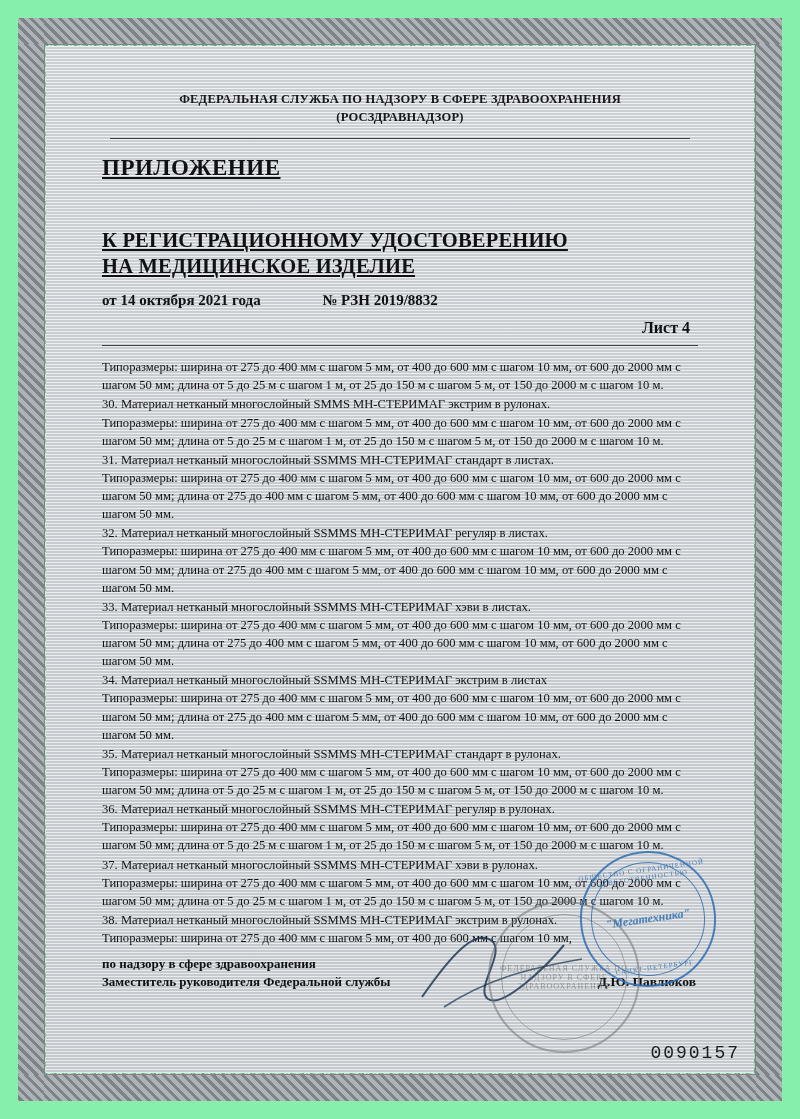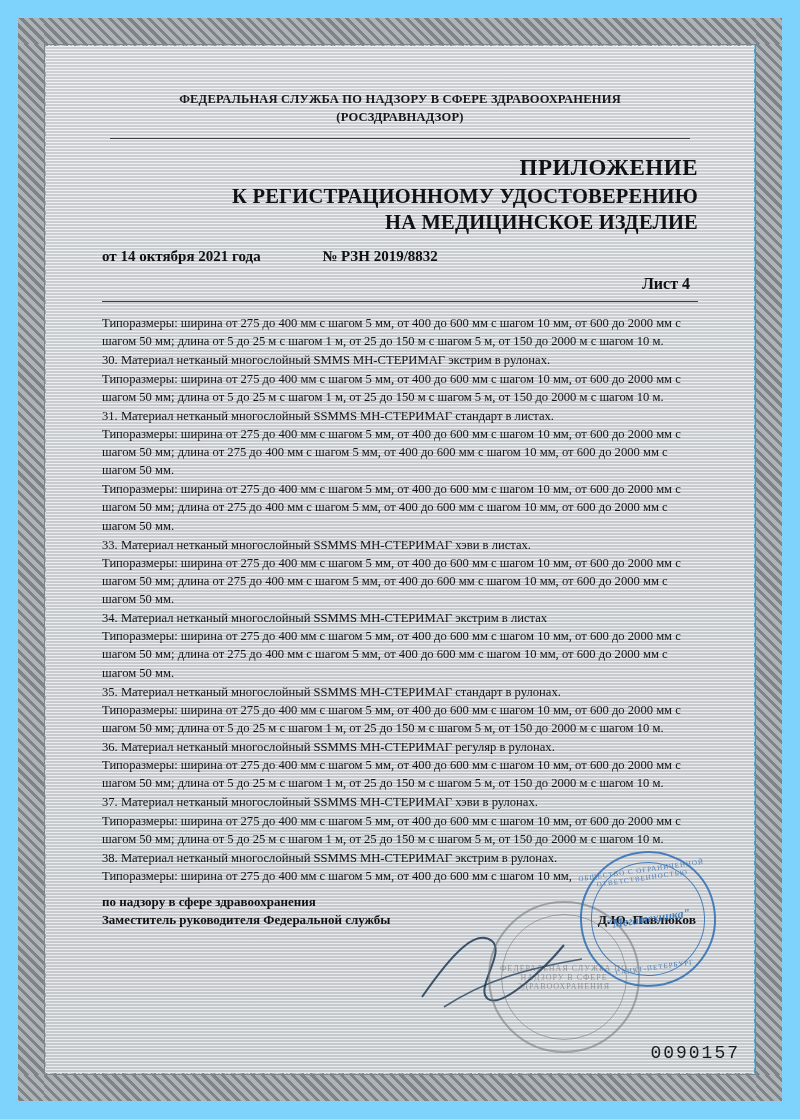--- a/index.html
+++ b/index.html
@@ -7,21 +7,21 @@
     padding: 0;
     background: #ffffff;
   }
   body {
     font-family: "Liberation Serif", serif;
   }
   .page {
     position: relative;
     width: 800px;
     height: 1119px;
-    background: #7dd3fc;
+    background: #86efac;
     overflow: hidden;
   }
   
   .border-frame {
     position: absolute;
     left: 18px;
     top: 18px;
     right: 18px;
     bottom: 18px;
     border: 26px solid #9aa0a6;
@@ -67,27 +67,28 @@
     color: #16181a;
     line-height: 1.45;
     font-weight: 600;
   }
   .rule {
     height: 1px;
     background: #3b3f43;
     margin: 12px 8px 14px 8px;
   }
   .title {
-    text-align: right;
+    text-align: left;
     font-weight: bold;
     color: #0f1113;
     line-height: 1.28;
+    text-decoration: underline;
   }
   .title .l1 { font-size: 23px; letter-spacing: 0.5px; }
-  .title .l2 { font-size: 20.5px; letter-spacing: 0.2px; }
+  .title .l2 { font-size: 20.5px; letter-spacing: 0.2px; margin-top: 44px; }
   .title .l3 { font-size: 20.5px; letter-spacing: 0.2px; }
   .docline {
     margin-top: 13px;
     text-align: left;
     font-size: 15px;
     font-weight: bold;
     color: #0f1113;
   }
   .docline .gap { display: inline-block; width: 54px; }
   .sheet {
@@ -255,20 +256,21 @@
       </div>
       <div class="item">
         <div class="head">30. Материал нетканый многослойный SMMS МН-СТЕРИМАГ экстрим в рулонах.</div>
         <div class="det">Типоразмеры: ширина от 275 до 400 мм с шагом 5 мм, от 400 до 600 мм с шагом 10 мм, от 600 до 2000 мм с шагом 50 мм; длина от 5 до 25 м с шагом 1 м, от 25 до 150 м с шагом 5 м, от 150 до 2000 м с шагом 10 м.</div>
       </div>
       <div class="item">
         <div class="head">31. Материал нетканый многослойный SSMMS МН-СТЕРИМАГ стандарт в листах.</div>
         <div class="det">Типоразмеры: ширина от 275 до 400 мм с шагом 5 мм, от 400 до 600 мм с шагом 10 мм, от 600 до 2000 мм с шагом 50 мм; длина от 275 до 400 мм с шагом 5 мм, от 400 до 600 мм с шагом 10 мм, от 600 до 2000 мм с шагом 50 мм.</div>
       </div>
       <div class="item">
+        <div class="head">32. Материал нетканый многослойный SSMMS МН-СТЕРИМАГ регуляр в листах.</div>
         <div class="det">Типоразмеры: ширина от 275 до 400 мм с шагом 5 мм, от 400 до 600 мм с шагом 10 мм, от 600 до 2000 мм с шагом 50 мм; длина от 275 до 400 мм с шагом 5 мм, от 400 до 600 мм с шагом 10 мм, от 600 до 2000 мм с шагом 50 мм.</div>
       </div>
       <div class="item">
         <div class="head">33. Материал нетканый многослойный SSMMS МН-СТЕРИМАГ хэви в листах.</div>
         <div class="det">Типоразмеры: ширина от 275 до 400 мм с шагом 5 мм, от 400 до 600 мм с шагом 10 мм, от 600 до 2000 мм с шагом 50 мм; длина от 275 до 400 мм с шагом 5 мм, от 400 до 600 мм с шагом 10 мм, от 600 до 2000 мм с шагом 50 мм.</div>
       </div>
       <div class="item">
         <div class="head">34. Материал нетканый многослойный SSMMS МН-СТЕРИМАГ экстрим в листах</div>
         <div class="det">Типоразмеры: ширина от 275 до 400 мм с шагом 5 мм, от 400 до 600 мм с шагом 10 мм, от 600 до 2000 мм с шагом 50 мм; длина от 275 до 400 мм с шагом 5 мм, от 400 до 600 мм с шагом 10 мм, от 600 до 2000 мм с шагом 50 мм.</div>
       </div>

